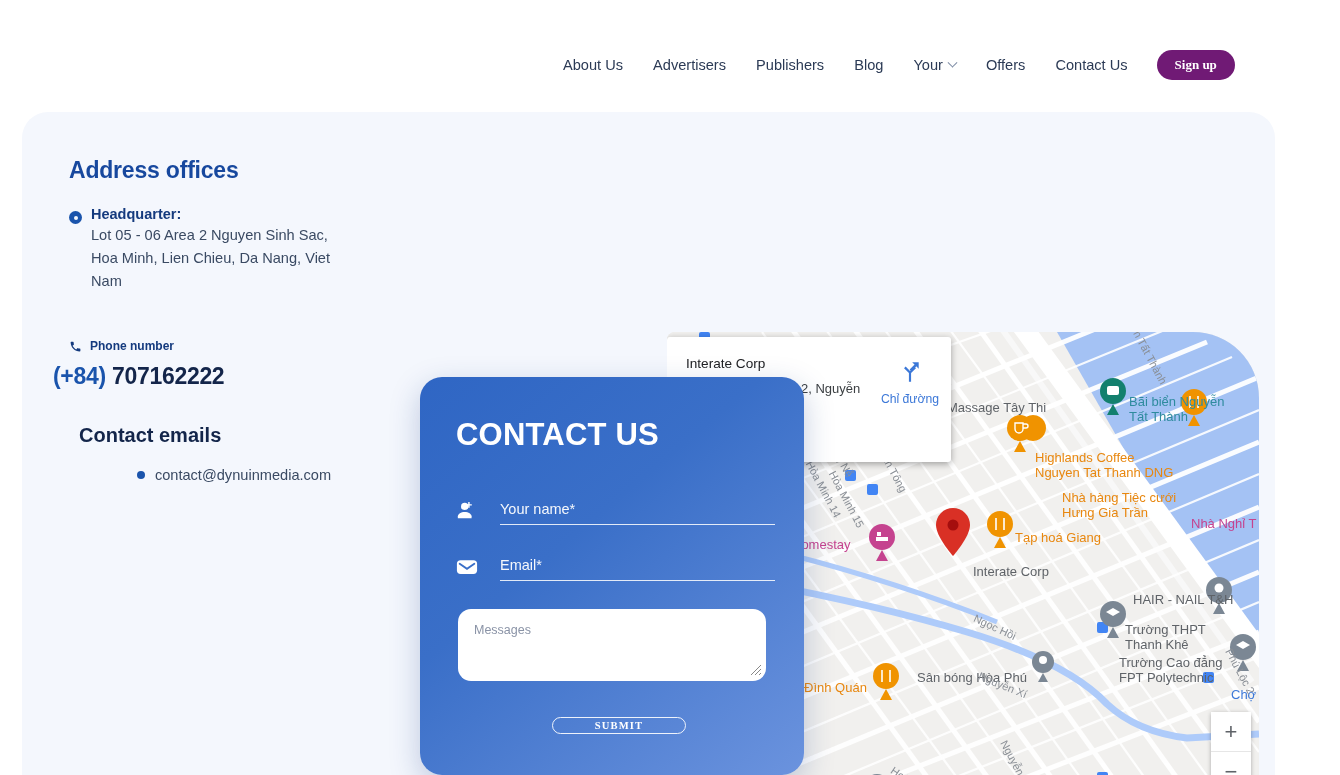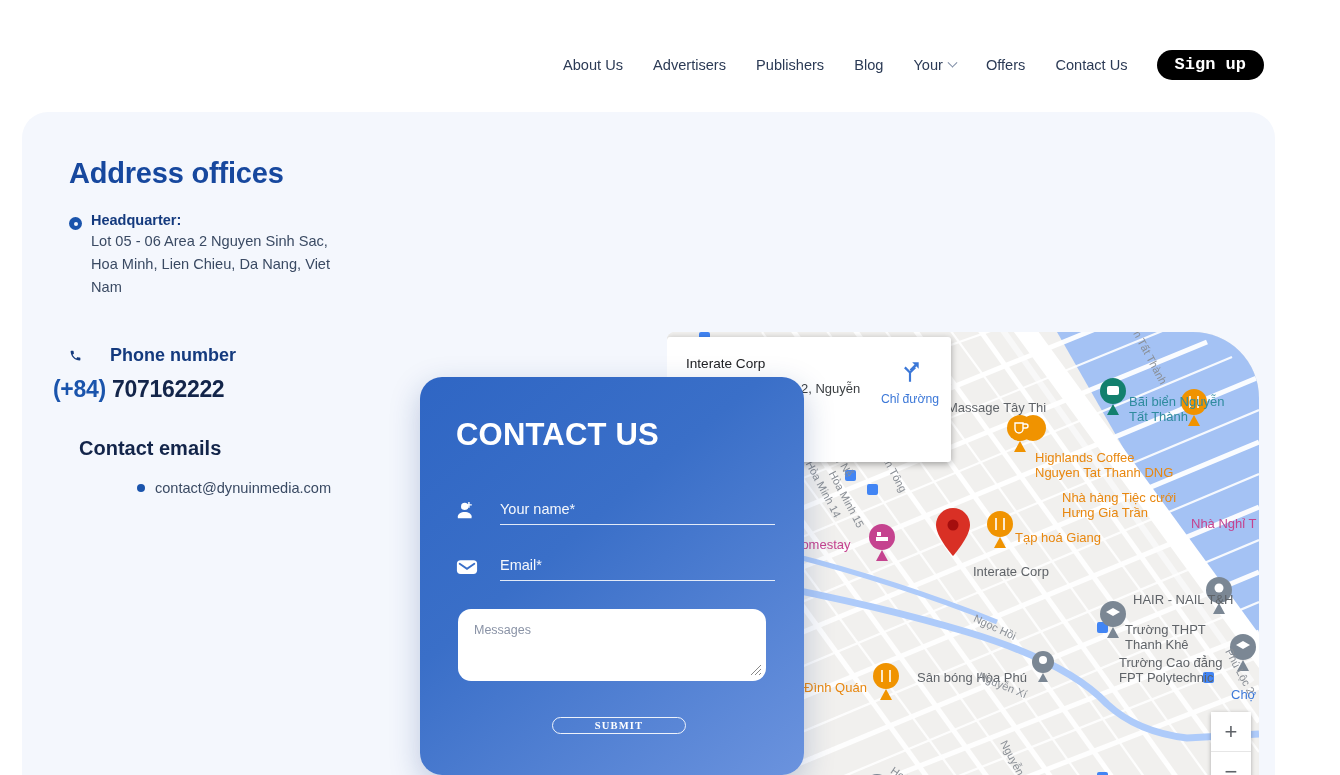--- a/index.html
+++ b/index.html
@@ -39,55 +39,55 @@
   .nav .media-item {
     display: flex; align-items: center; gap: 6px;
     padding: 0 15px; color: #2b3a55; font-size: 14.6px; line-height: 28px;
   }
   .chev {
     display:inline-block; width:7px; height:7px;
     border-right:1.6px solid #7b8aa3; border-bottom:1.6px solid #7b8aa3;
     transform: rotate(45deg) translate(-2px,-2px);
   }
   .signup {
-    background: #000000; color: #fff; font-size: 17px; font-weight: bold;
+    background: #701a75; color: #fff; font-size: 13px; font-weight: bold;
     border-radius: 20px; padding: 6px 18px; margin-left: 14px;
     border: none; cursor: pointer; line-height: 18px;
-    font-family: Liberation Mono, monospace;
+    font-family: Liberation Serif, serif;
   }
 
   
   .panel {
     position: absolute; left: 22px; top: 112px;
     width: 1253px; height: 700px;
     background: #f4f7fd;
     border-radius: 26px;
   }
 
   
   .info { position: absolute; left: 47px; top: 45px; width: 330px; }
   .info h2 {
-    font-size: 29px; color: #17489e; font-weight: bold;
+    font-size: 23px; color: #17489e; font-weight: bold;
     letter-spacing: -0.2px; margin-bottom: 22px;
   }
   .row { display: flex; align-items: flex-start; gap: 9px; }
   .dot-pin {
     width: 13px; height: 13px; border-radius: 50%;
     background: #1a54ac; margin-top: 5px; flex: none;
     display: flex; align-items: center; justify-content: center;
   }
   .dot-pin i { width: 4px; height: 4px; border-radius: 50%; background: #f4f7fd; display:block; }
   .hq-label { font-size: 14.5px; font-weight: bold; color: #143a7e; }
   .hq-addr {
     font-size: 14.6px; color: #3a4a63; line-height: 23px;
     margin-top: 2px; width: 260px;
   }
   .phone-block { margin-top: 46px; }
   .phone-head { display: flex; align-items: center; gap: 8px; }
-  .phone-label { font-size: 18px; font-weight: bold; color: #143a7e; margin-left: 20px; }
+  .phone-label { font-size: 12px; font-weight: bold; color: #143a7e; }
   .phone-num {
     font-size: 23px; font-weight: bold; color: #13254a; margin-top: 10px;
     margin-left: -16px; letter-spacing: -0.3px;
   }
   .phone-num .cc { color: #1a54ac; }
   .emails-head {
     font-size: 20px; font-weight: bold; color: #13254a;
     margin-top: 34px; margin-left: 10px;
   }
   .email-row { display: flex; align-items: center; gap: 10px; margin-top: 20px; justify-content: center; }

